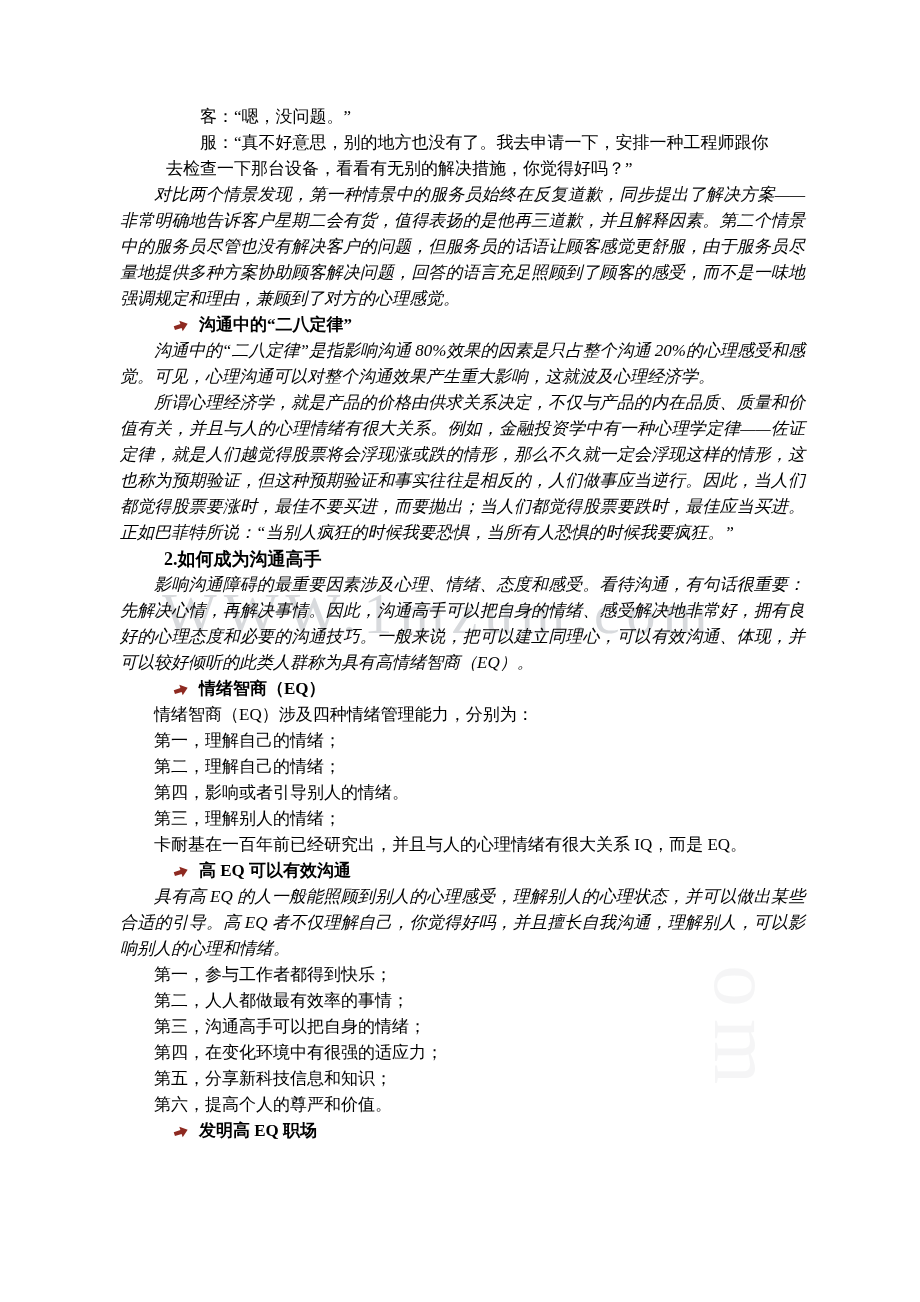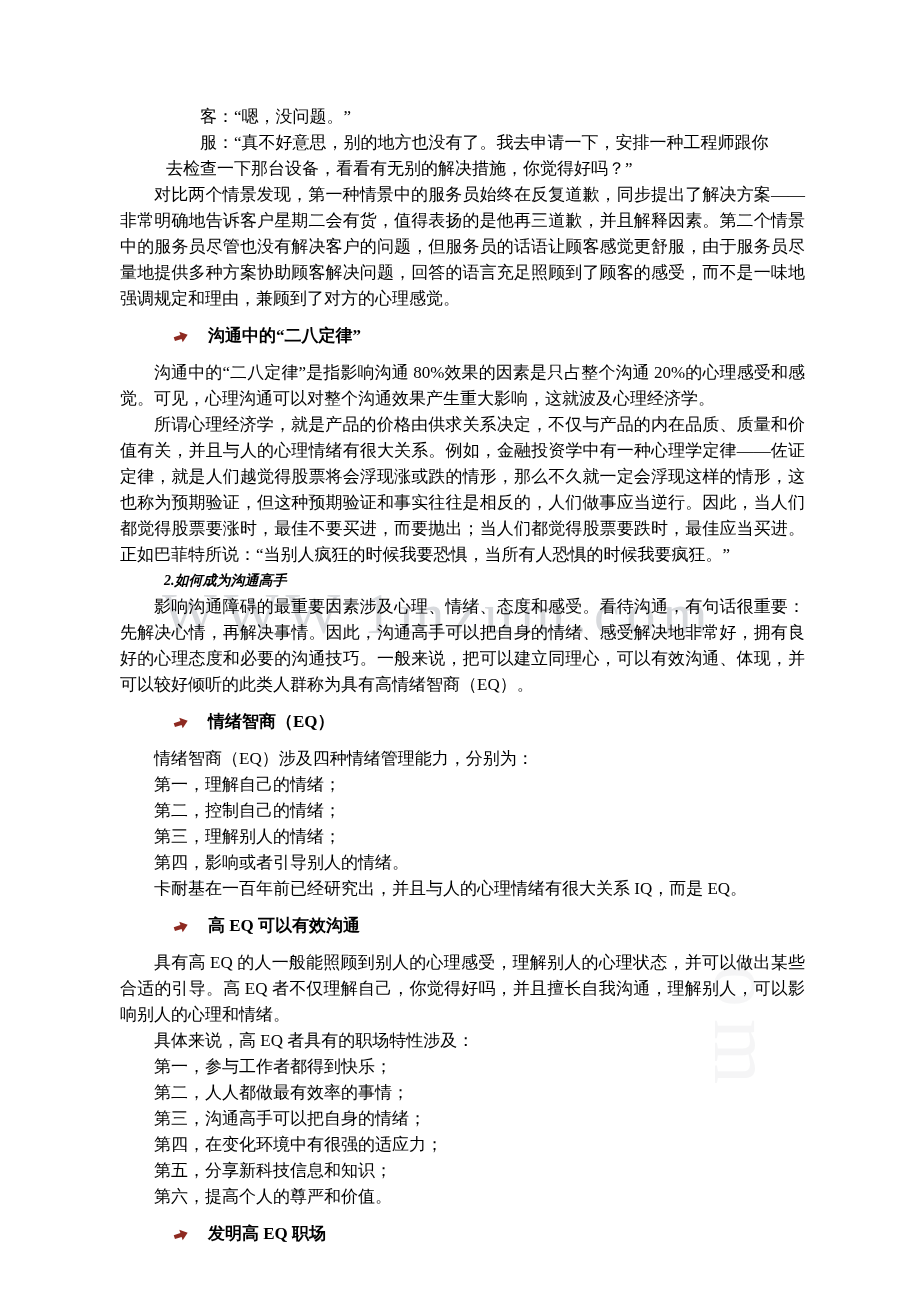--- a/index.html
+++ b/index.html
@@ -42,39 +42,38 @@
     user-select: none;
   }
   .content {
     position: relative;
     z-index: 1;
     padding: 104px 115px 0 120px;
     font-size: 17px;
     line-height: 26px;
   }
   .content p { margin: 0; }
-  .para { text-indent: 34px; text-align: justify; }
+  .para { text-indent: 34px; text-align: justify; font-style: italic; }
   .line { text-indent: 34px; }
   .dlg-a { padding-left: 80px; }
   .dlg-b { padding-left: 46px; }
   .gap-top { margin-top: 26px; }
   .heading {
     font-weight: bold;
-    font-size: 14px;
+    font-size: 18px;
     padding-left: 44px;
     margin: 2px 0;
-    font-style: italic;
   }
   .bullet {
     display: flex;
     align-items: center;
-    gap: 19px;
+    gap: 10px;
     padding-left: 53px;
     font-weight: bold;
-    margin: 11px 0;
+    margin: 0 0;
   }
   .bicon { display: inline-flex; flex: 0 0 auto; }
   .bicon svg { display: block; }
 </style>
 </head>
 <body>
 
 <div class="page">
 
   <div class="watermark">WWW.1mzum.com</div>
@@ -108,37 +107,36 @@
       <span class="bicon">
         <svg width="16" height="14" viewBox="0 0 16 14">
             <path d="M1 6 L8 6 L8 2.5 L15 8 L8 13.5 L8 10 L1 10 Z" fill="#8e2a21" transform="rotate(-18 8 8)"></path>
           </svg>
       </span>
       <span>情绪智商（EQ）</span>
     </div>
 
     <p class="line">情绪智商（EQ）涉及四种情绪管理能力，分别为：</p>
     <p class="line">第一，理解自己的情绪；</p>
-    <p class="line">第二，控制自己的情绪；</p>
+    <p class="line">第二，理解自己的情绪；</p>
+    <p class="line">第四，影响或者引导别人的情绪。</p>
     <p class="line">第三，理解别人的情绪；</p>
-    <p class="line">第四，影响或者引导别人的情绪。</p>
     <p class="line">卡耐基在一百年前已经研究出，并且与人的心理情绪有很大关系 IQ，而是 EQ。</p>
 
     <div class="bullet">
       <span class="bicon">
         <svg width="16" height="14" viewBox="0 0 16 14">
             <path d="M1 6 L8 6 L8 2.5 L15 8 L8 13.5 L8 10 L1 10 Z" fill="#8e2a21" transform="rotate(-18 8 8)"></path>
           </svg>
       </span>
       <span>高 EQ 可以有效沟通</span>
     </div>
 
     <p class="para">具有高 EQ 的人一般能照顾到别人的心理感受，理解别人的心理状态，并可以做出某些合适的引导。高 EQ 者不仅理解自己，你觉得好吗，并且擅长自我沟通，理解别人，可以影响别人的心理和情绪。</p>
 
-    <p class="line">具体来说，高 EQ 者具有的职场特性涉及：</p>
     <p class="line">第一，参与工作者都得到快乐；</p>
     <p class="line">第二，人人都做最有效率的事情；</p>
     <p class="line">第三，沟通高手可以把自身的情绪；</p>
     <p class="line">第四，在变化环境中有很强的适应力；</p>
     <p class="line">第五，分享新科技信息和知识；</p>
     <p class="line">第六，提高个人的尊严和价值。</p>
 
     <div class="bullet">
       <span class="bicon">
         <svg width="16" height="14" viewBox="0 0 16 14">

